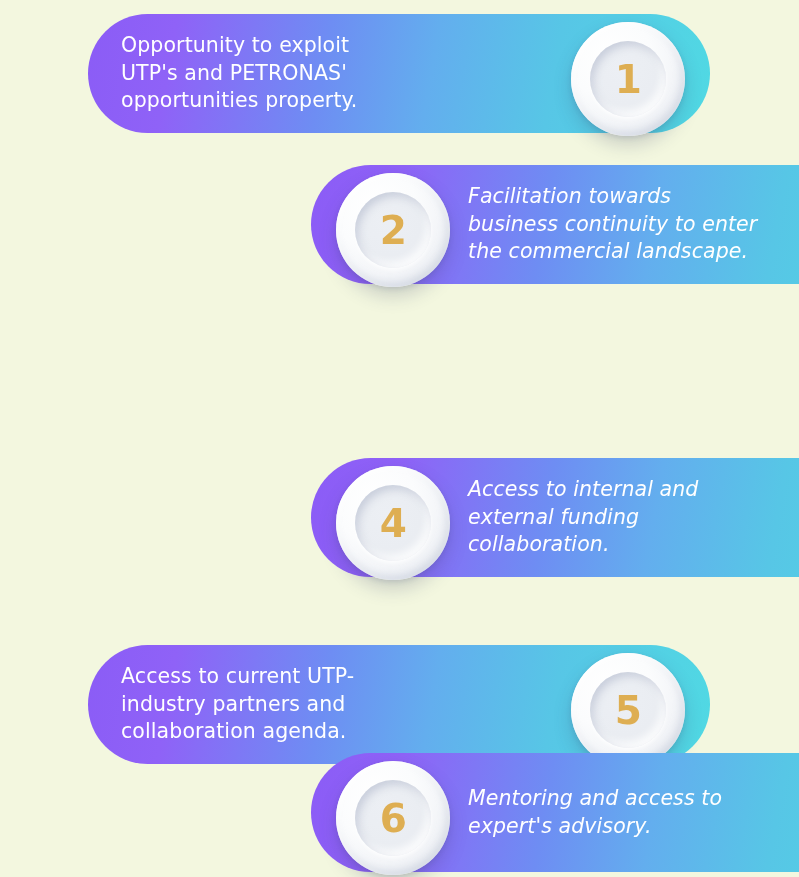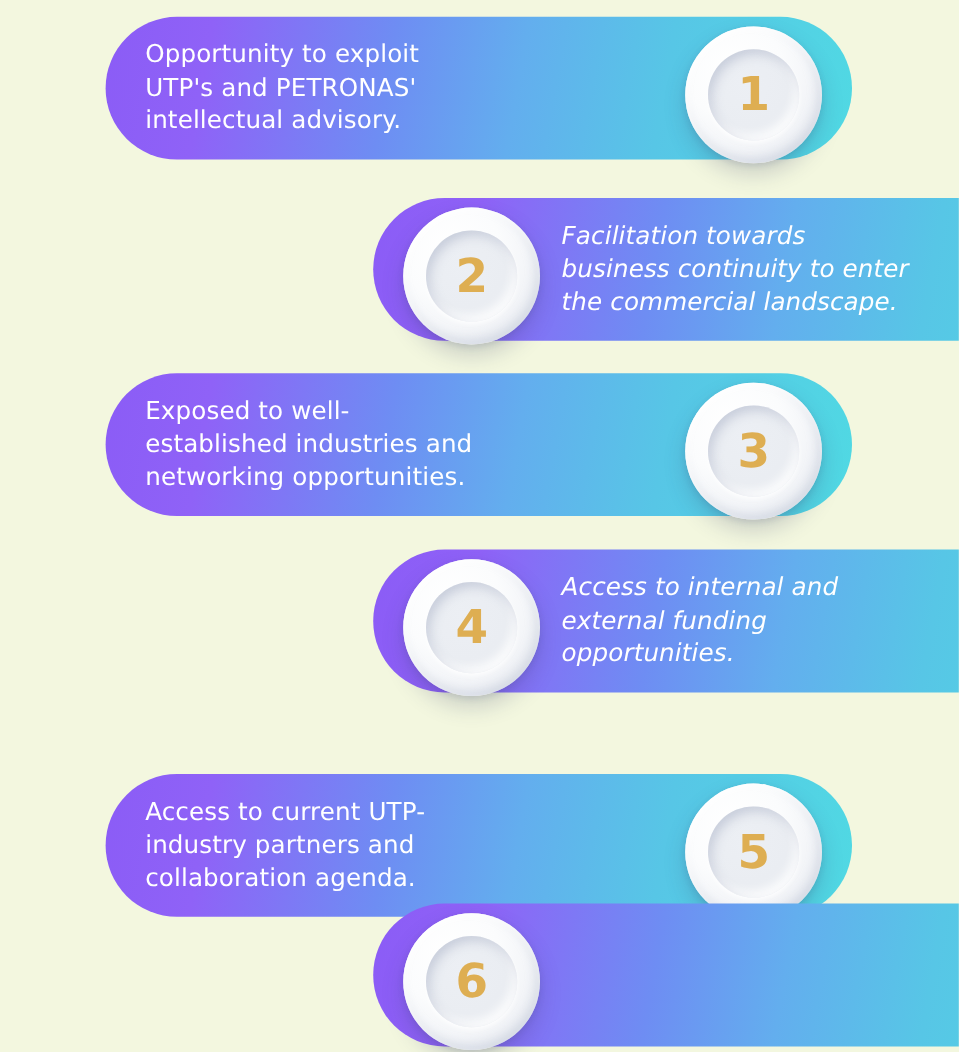--- a/index.html
+++ b/index.html
@@ -119,70 +119,62 @@
   
   #row-2, #row-4, #row-6 { left: 311px; }
 </style>
 </head>
 <body>
 
 <div id="infographic">
 
   <div class="row left" id="row-1">
     <div class="bar"></div>
-    <div class="txt">Opportunity to exploit UTP's and PETRONAS' intellectual advisory.</div>
+    <div class="txt">Opportunity to exploit UTP's and PETRONAS' opportunities property.</div>
     <div class="disc">
       <div class="disc-inner">
         <span class="num">1</span>
       </div>
     </div>
   </div>
 
   <div class="row right" id="row-2">
     <div class="bar"></div>
     <div class="txt">Facilitation towards business continuity to enter the commercial landscape.</div>
     <div class="disc">
       <div class="disc-inner">
         <span class="num">2</span>
       </div>
     </div>
   </div>
 
-  <div class="row left" id="row-3">
-    <div class="bar"></div>
-    <div class="txt">Exposed to well-established industries and networking opportunities.</div>
-    <div class="disc">
-      <div class="disc-inner">
-        <span class="num">3</span>
-      </div>
-    </div>
-  </div>
 
   <div class="row right" id="row-4">
     <div class="bar"></div>
-    <div class="txt">Access to internal and external funding opportunities.</div>
+    <div class="txt">Access to internal and external funding collaboration.</div>
     <div class="disc">
       <div class="disc-inner">
         <span class="num">4</span>
       </div>
     </div>
   </div>
 
   <div class="row left" id="row-5">
     <div class="bar"></div>
     <div class="txt">Access to current UTP-industry partners and collaboration agenda.</div>
     <div class="disc">
       <div class="disc-inner">
         <span class="num">5</span>
       </div>
     </div>
   </div>
 
   <div class="row right" id="row-6">
     <div class="bar"></div>
+    <div class="txt">Mentoring and access to expert's advisory.</div>
     <div class="disc">
       <div class="disc-inner">
         <span class="num">6</span>
       </div>
     </div>
   </div>
 
 </div>
 
 </body></html>

